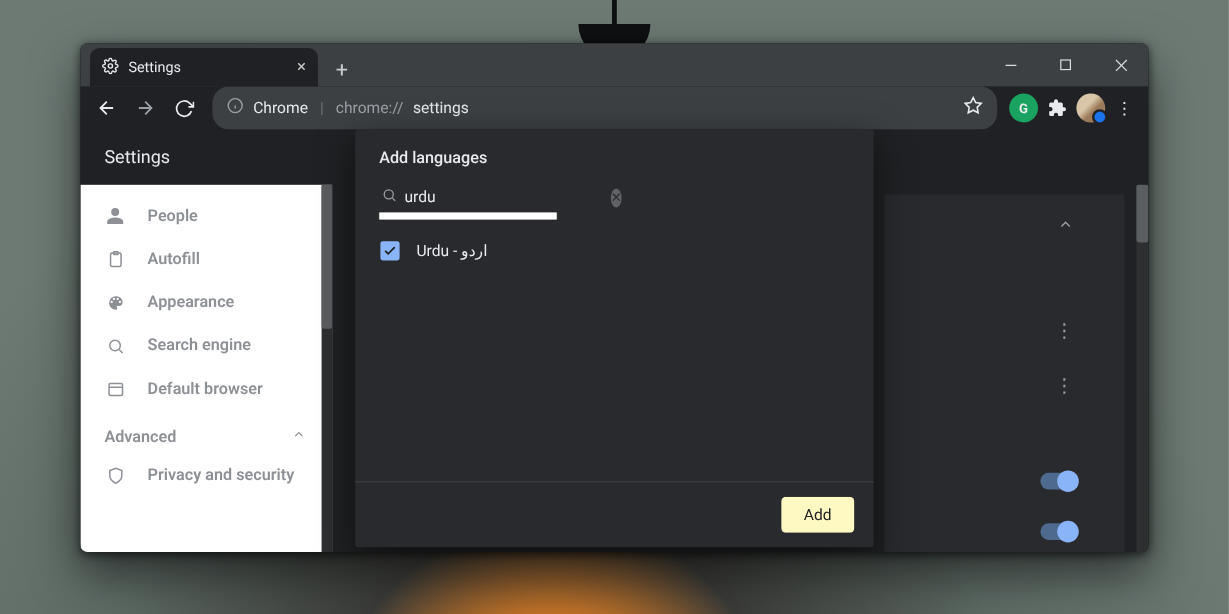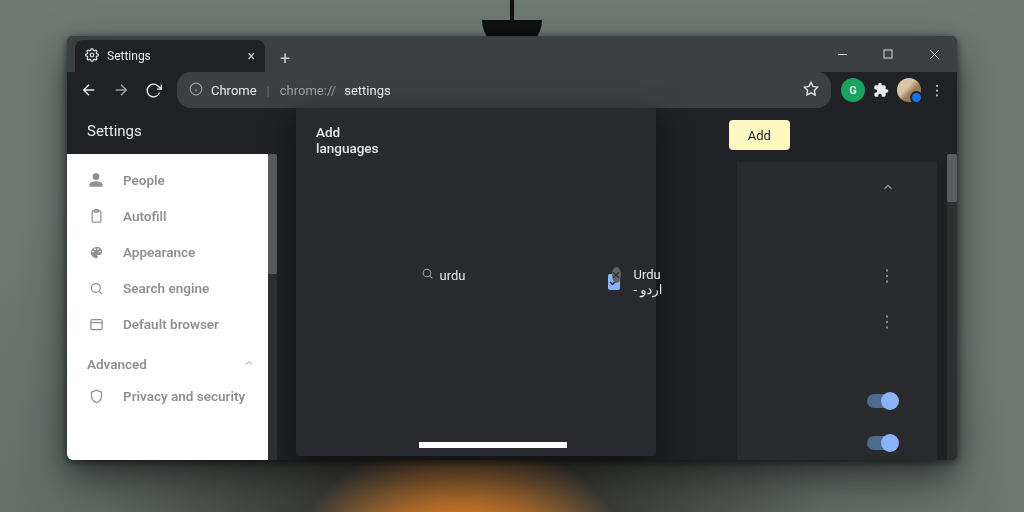--- a/index.html
+++ b/index.html
@@ -172,25 +172,25 @@
   .toggle::after {
     content:""; position:absolute; right:-2px; top:-2px;
     width:18px; height:18px; border-radius:50%;
     background:#8ab4f8;
   }
 
   
   .dialog {
     position: absolute;
     left: 229px; top: 0;
-    width: 360px; height: 348px;
+    width: 432px; height: 348px;
     background: #292a2d;
     box-shadow: 0 10px 30px rgba(0,0,0,.55);
     border-radius: 2px;
-    display: flex; 
+    display: flex; flex-direction: column;
   }
   .dialog h2 {
     font-size: 13.5px; font-weight: 500; color: #e8eaed;
     padding: 16px 20px 12px 20px;
   }
   .search-wrap {
     margin: 0 20px 8px 20px;
     width: 148px;
     position: relative;
     border-bottom: 6px solid #ffffff;

